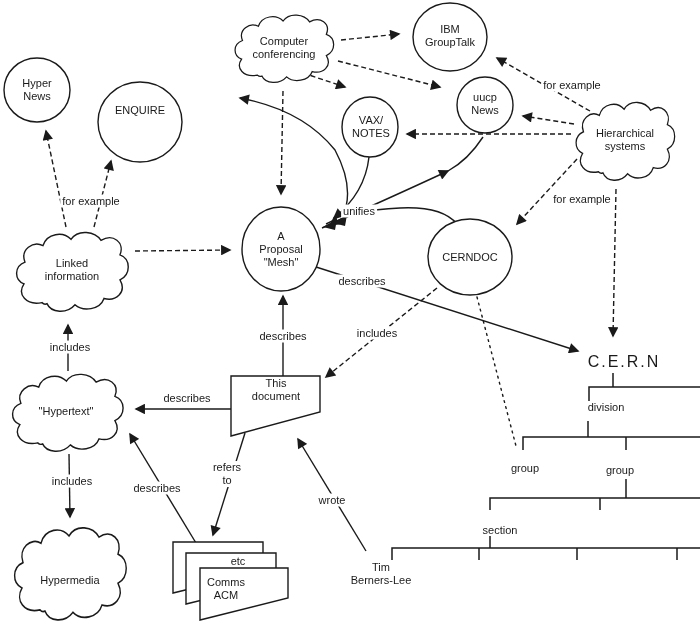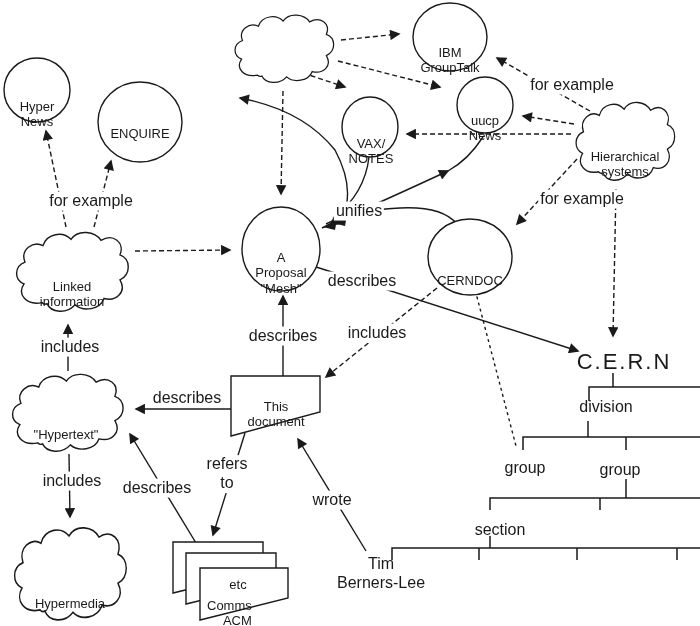--- a/index.html
+++ b/index.html
@@ -1,24 +1,24 @@
 <!DOCTYPE html>
 <html><head>
 <meta charset="utf-8">
 <style>
   html,body{margin:0;padding:0;background:#fff;}
   #canvas{position:relative;width:700px;height:626px;background:#fff;overflow:hidden;
           font-family:"Liberation Sans", sans-serif;color:#1a1a1a;}
   #canvas svg{position:absolute;left:0;top:0;}
   .lbl{position:absolute;transform:translate(-50%,-50%);white-space:pre-line;text-align:center;
-       font-size:16px;line-height:1.18;color:#1a1a1a;}
-  .node-lbl{font-size:13px;margin-top:24px;}
+       font-size:11px;line-height:1.18;color:#1a1a1a;}
+  .node-lbl{font-size:11px;}
   .masked{background:#fff;padding:0 2px;}
-  .cern{font-size:22px;letter-spacing:2px;}
-  .left-align{transform:translate(0,-50%);text-align:right;}
+  .cern{font-size:16px;letter-spacing:2px;}
+  .left-align{transform:translate(0,-50%);text-align:center;}
 </style>
 </head>
 <body>
 
 <div id="canvas">
 
 <svg width="700" height="626" viewBox="0 0 700 626">
   <defs>
     <marker id="arr" viewBox="0 0 10 10" refX="8.5" refY="5" markerWidth="9" markerHeight="7.5" orient="auto">
       <path d="M0,0 L10,5 L0,10 z" fill="#1a1a1a"></path>
@@ -96,20 +96,22 @@
     <path d="M173,542 L263,542 L263,571 L173,593 Z"></path>
     <path d="M186,553 L276,553 L276,582 L186,604 Z"></path>
     <path d="M200,568 L288,568 L288,598 L200,620 Z"></path>
     <path d="M231,376 L320,376 L320,412 L231,436 Z"></path>
   </g>
 </svg>
 
 <div class="lbl node-lbl" style="left:37px;top:90px">Hyper
 News</div>
 <div class="lbl node-lbl" style="left:140px;top:110px">ENQUIRE</div>
+<div class="lbl node-lbl" style="left:284px;top:48px">Computer
+conferencing</div>
 <div class="lbl node-lbl" style="left:450px;top:36px">IBM
 GroupTalk</div>
 <div class="lbl node-lbl" style="left:371px;top:127px">VAX/
 NOTES</div>
 <div class="lbl node-lbl" style="left:485px;top:104px">uucp
 News</div>
 <div class="lbl node-lbl" style="left:625px;top:140px">Hierarchical
 systems</div>
 <div class="lbl node-lbl" style="left:281px;top:249px">A
 Proposal

